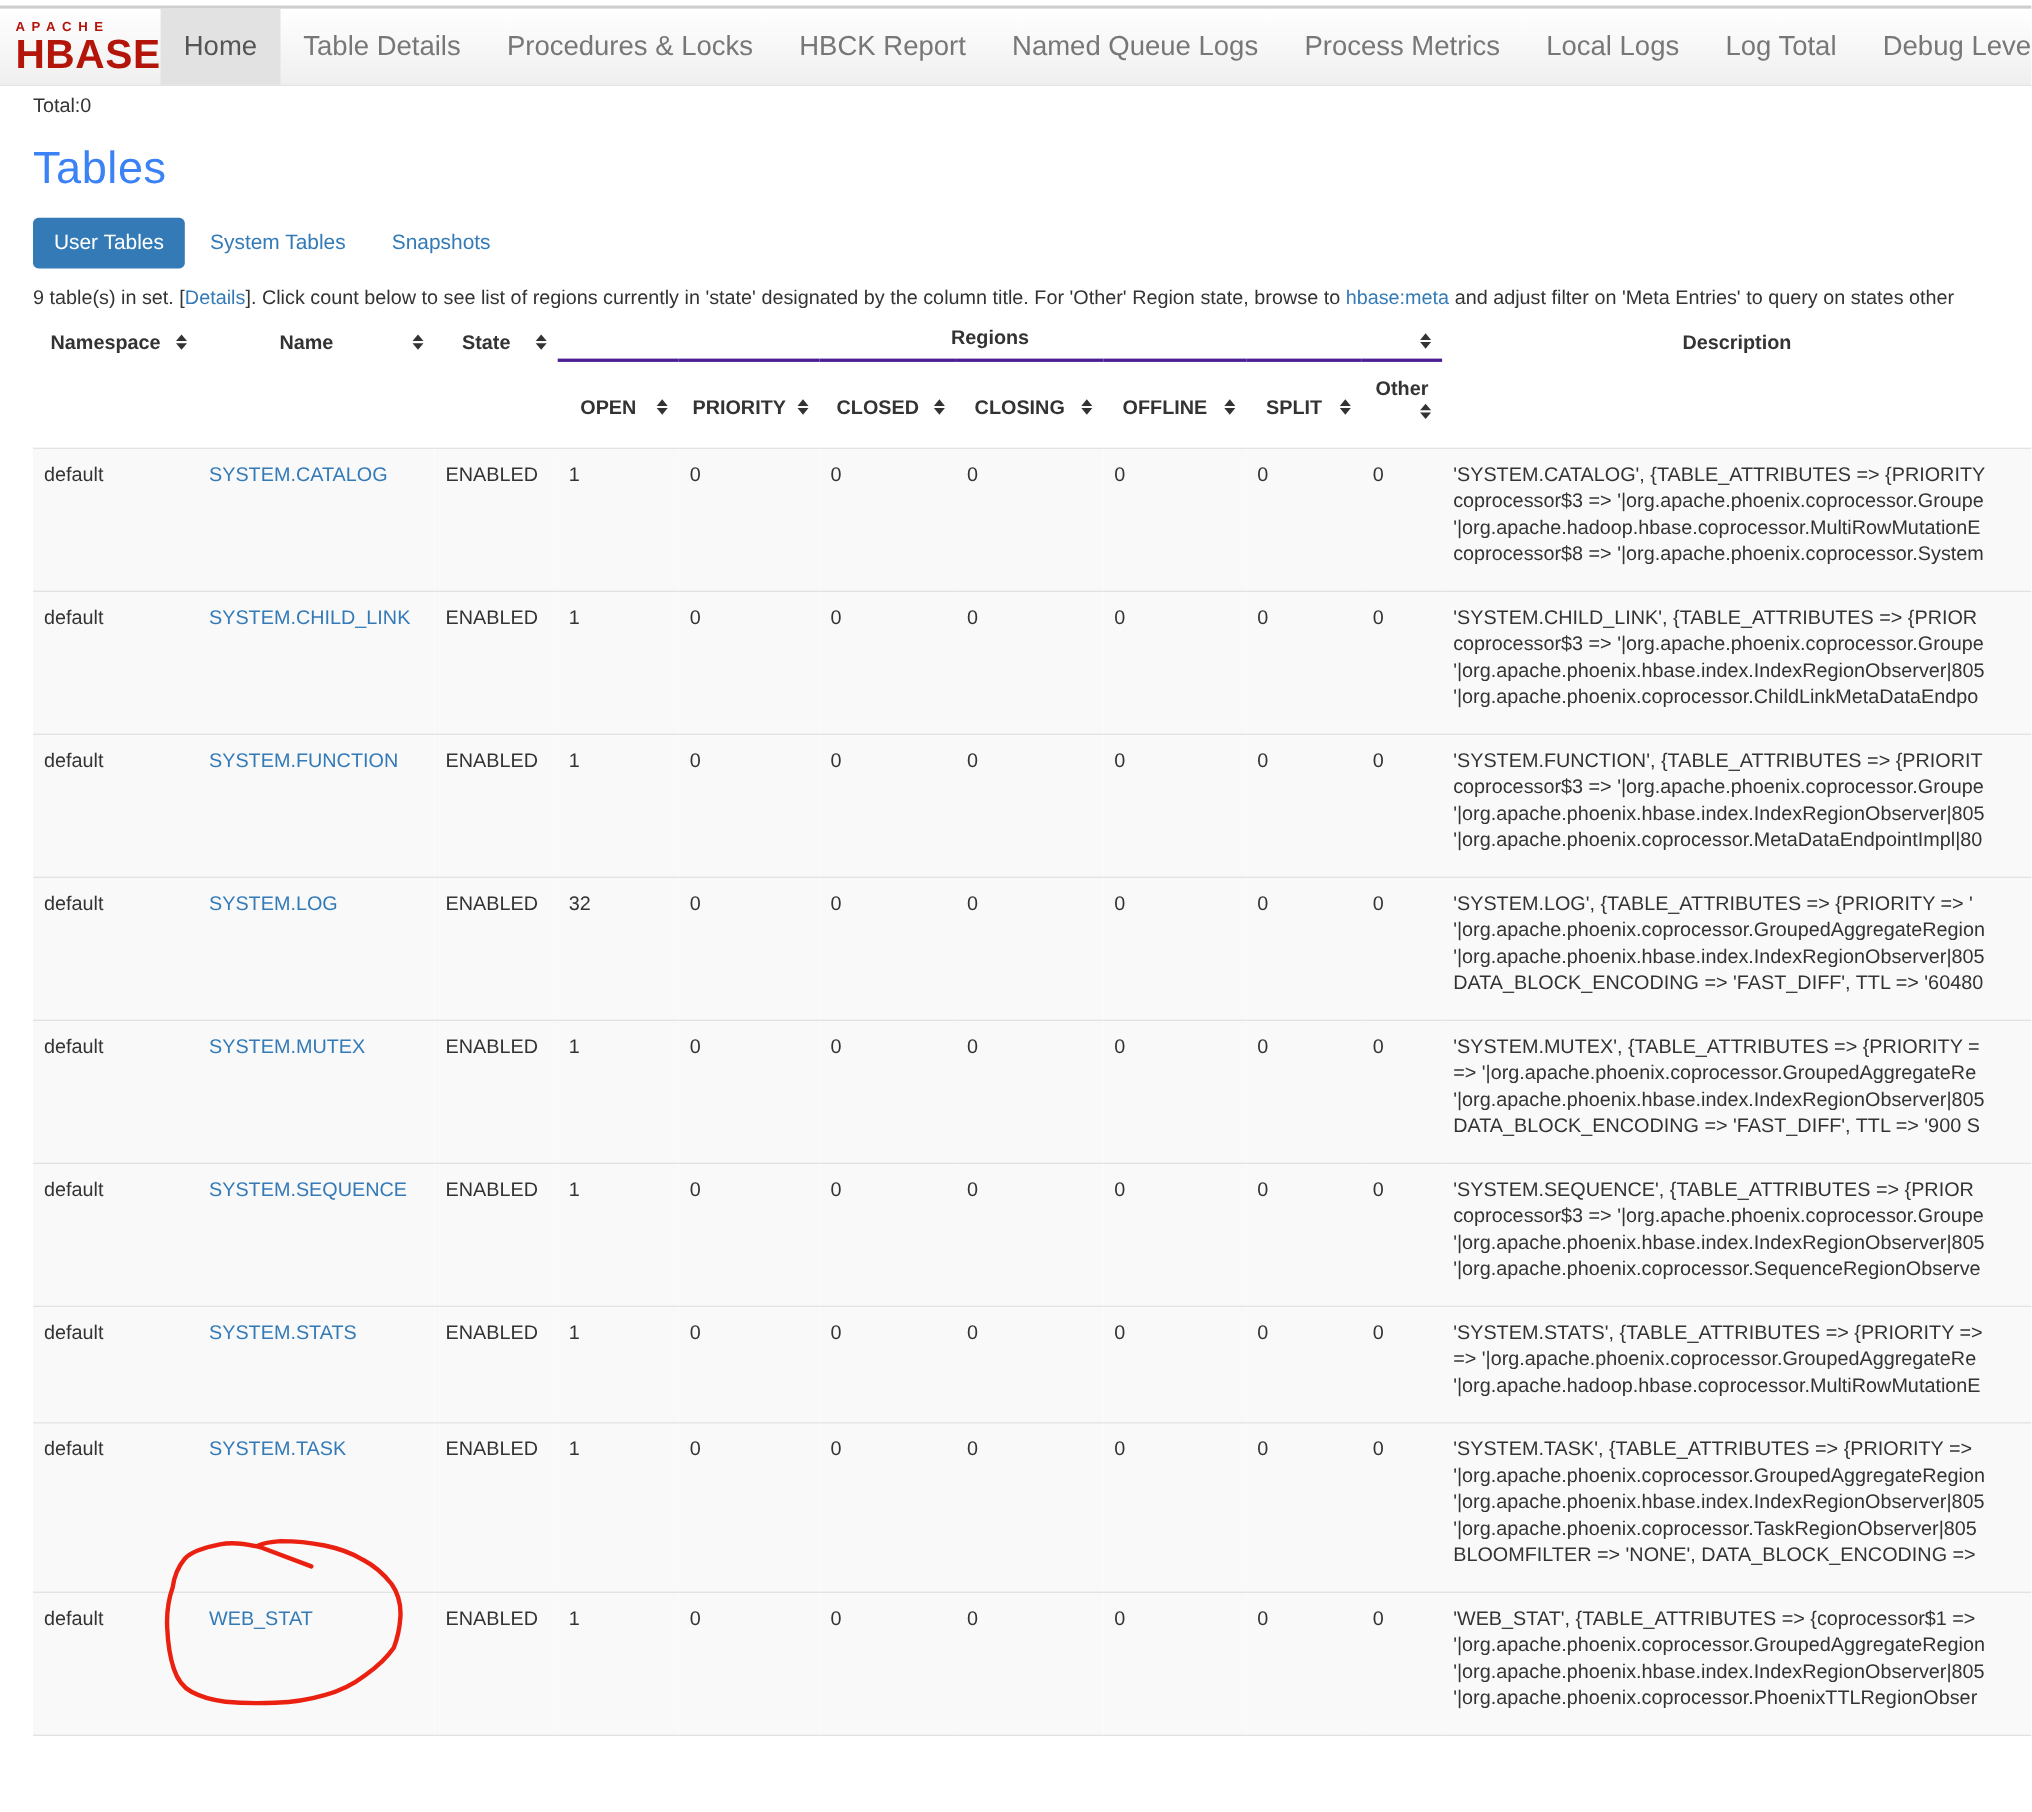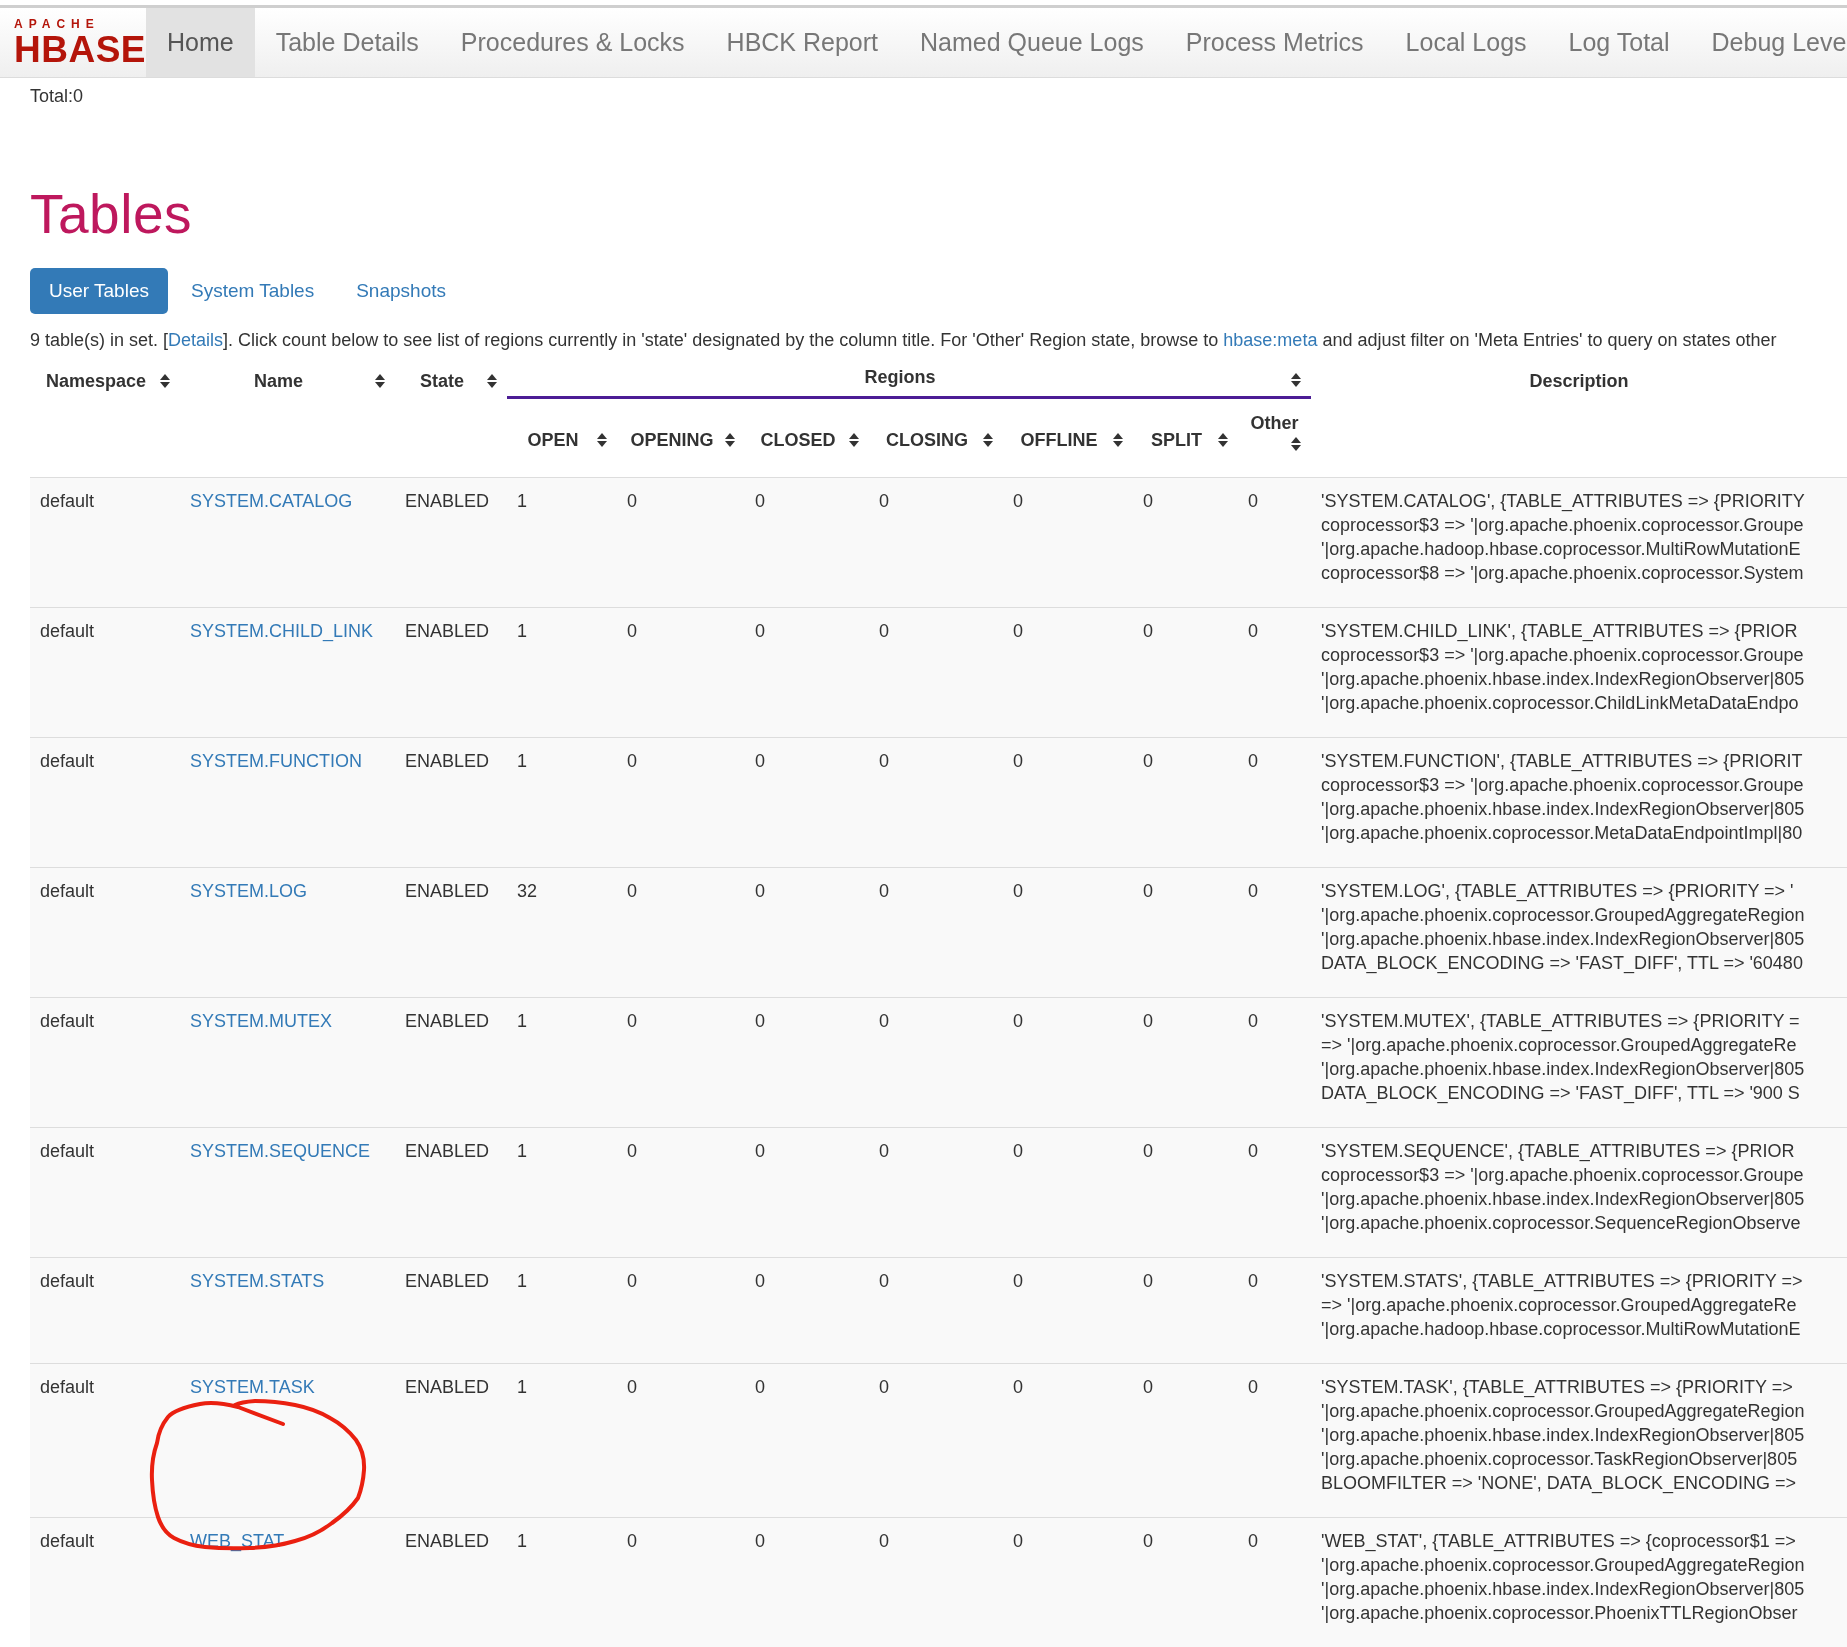--- a/index.html
+++ b/index.html
@@ -22,21 +22,21 @@
   .logo-hbase  { font-size:37px; font-weight:800; letter-spacing:0.5px; color:#b4150a; line-height:0.95; margin-top:1px; }
   .nav-items { display:flex; align-items:stretch; }
   .nav-item {
     display:flex; align-items:center; padding:0 21px;
     font-size:25px; color:#777; cursor:pointer; white-space:nowrap;
   }
   .nav-item.active { background:#e2e2e2; color:#555; }
   
   .content { padding-left:30px; }
   .total-line { margin-top:8px; font-size:18px; color:#333; }
-  h1.page-title { margin-top:75px; font-size:55px; font-weight:400; color:#be185d; letter-spacing:0.5px; }
+  h1.page-title { margin-top:22px; font-size:41px; font-weight:400; color:#3b82f6; letter-spacing:0.5px; }
   .pills { margin-top:22px; display:flex; align-items:center; }
   .pill { font-size:19px; padding:12px 19px; border-radius:5px; color:#337ab7; cursor:pointer; white-space:nowrap; margin-right:4px; }
   .pill.active { background:#337ab7; color:#fff; }
   .summary { margin-top:16px; font-size:18px; color:#333; white-space:nowrap; }
   .summary a, a.tbl-link { color:#337ab7; text-decoration:none; cursor:pointer; }
   
   table.tables { margin-top:12px; border-collapse:collapse; table-layout:fixed; width:1817px; }
   th { text-align:center; font-weight:bold; font-size:18px; color:#333; vertical-align:bottom; padding:4px 10px 6px 10px; white-space:nowrap; }
   th.regions-th { text-align:center; border-bottom:3px solid #4c1d95; padding-bottom:8px; }
   tr.subhead th { padding:14px 10px 26px 10px; }
@@ -130,21 +130,21 @@
           <th><span>Description</span></th>
         </tr>
         <tr class="subhead">
           <th></th>
             <th></th>
             <th></th>
         <th><span>OPEN</span><span class="sort-icon">
                 <i class="up"></i>
                 <i class="down"></i>
               </span></th>
-            <th><span>OPENING</span><span class="sort-icon">
+            <th><span>PRIORITY</span><span class="sort-icon">
                 <i class="up"></i>
                 <i class="down"></i>
               </span></th>
             <th><span>CLOSED</span><span class="sort-icon">
                 <i class="up"></i>
                 <i class="down"></i>
               </span></th>
             <th><span>CLOSING</span><span class="sort-icon">
                 <i class="up"></i>
                 <i class="down"></i>

